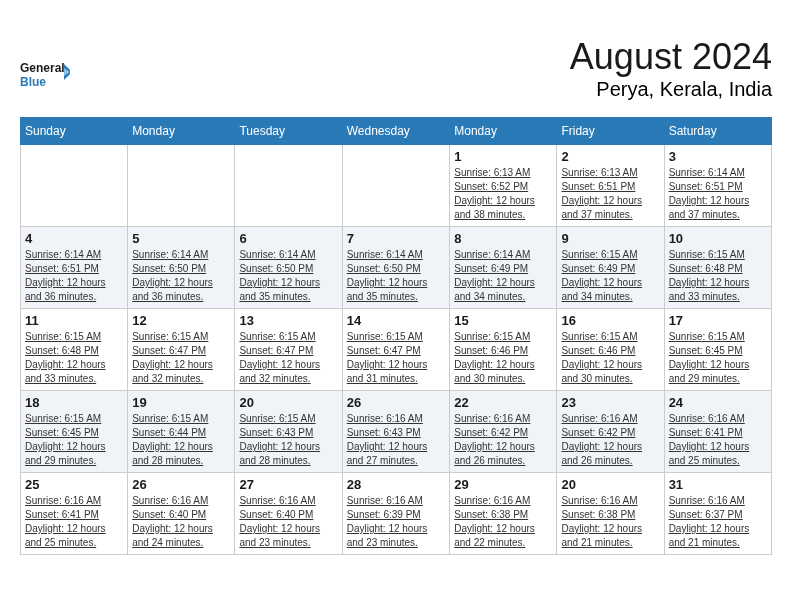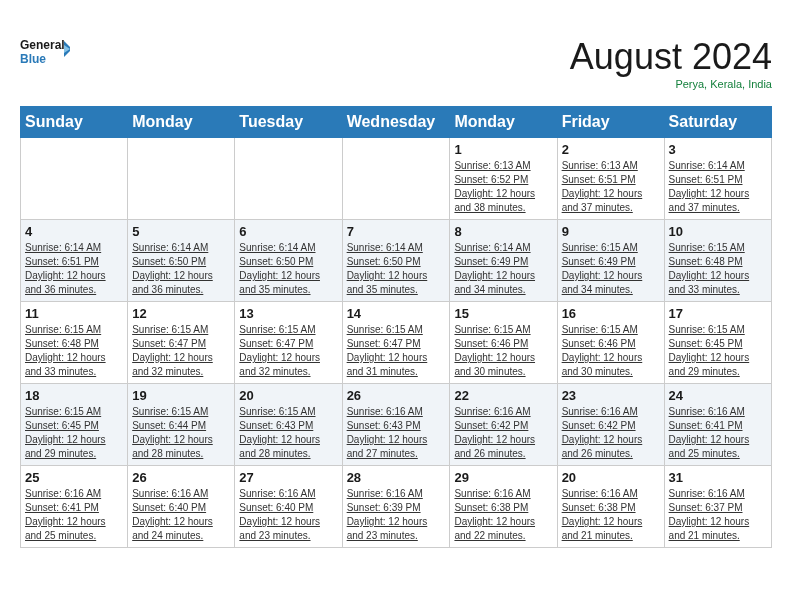--- a/index.html
+++ b/index.html
@@ -6,53 +6,53 @@
     body {
       font-family: Arial, sans-serif;
       background: #fff;
       width: 792px;
       min-height: 612px;
       padding: 20px;
     }
     .header-area {
       display: flex;
       justify-content: space-between;
-      align-items: center;
+      align-items: flex-end;
       margin-bottom: 16px;
     }
     .logo {
       display: flex;
       align-items: center;
       gap: 4px;
     }
     .title-area {
       text-align: right;
     }
     .month-title {
       font-size: 36px;
       font-weight: normal;
       color: #1a1a1a;
       margin-top: 16px;
     }
     .location {
-      font-size: 11px;
-      color: #15803d;
+      font-size: 20px;
+      color: #000000;
     }
     .calendar {
       width: 100%;
       border-collapse: collapse;
       font-size: 11px;
     }
     .calendar th {
       background: #2a7ab8;
       color: #fff;
       padding: 6px 4px;
       text-align: left;
-      font-size: 16px;
-      font-weight: bold;
+      font-size: 12px;
+      font-weight: normal;
       border: 1px solid #2a7ab8;
       margin-left: 18px;
     }
     .calendar td {
       border: 1px solid #ccc;
       vertical-align: top;
       padding: 4px;
       width: 108px;
       min-height: 80px;
       background: #fff;

